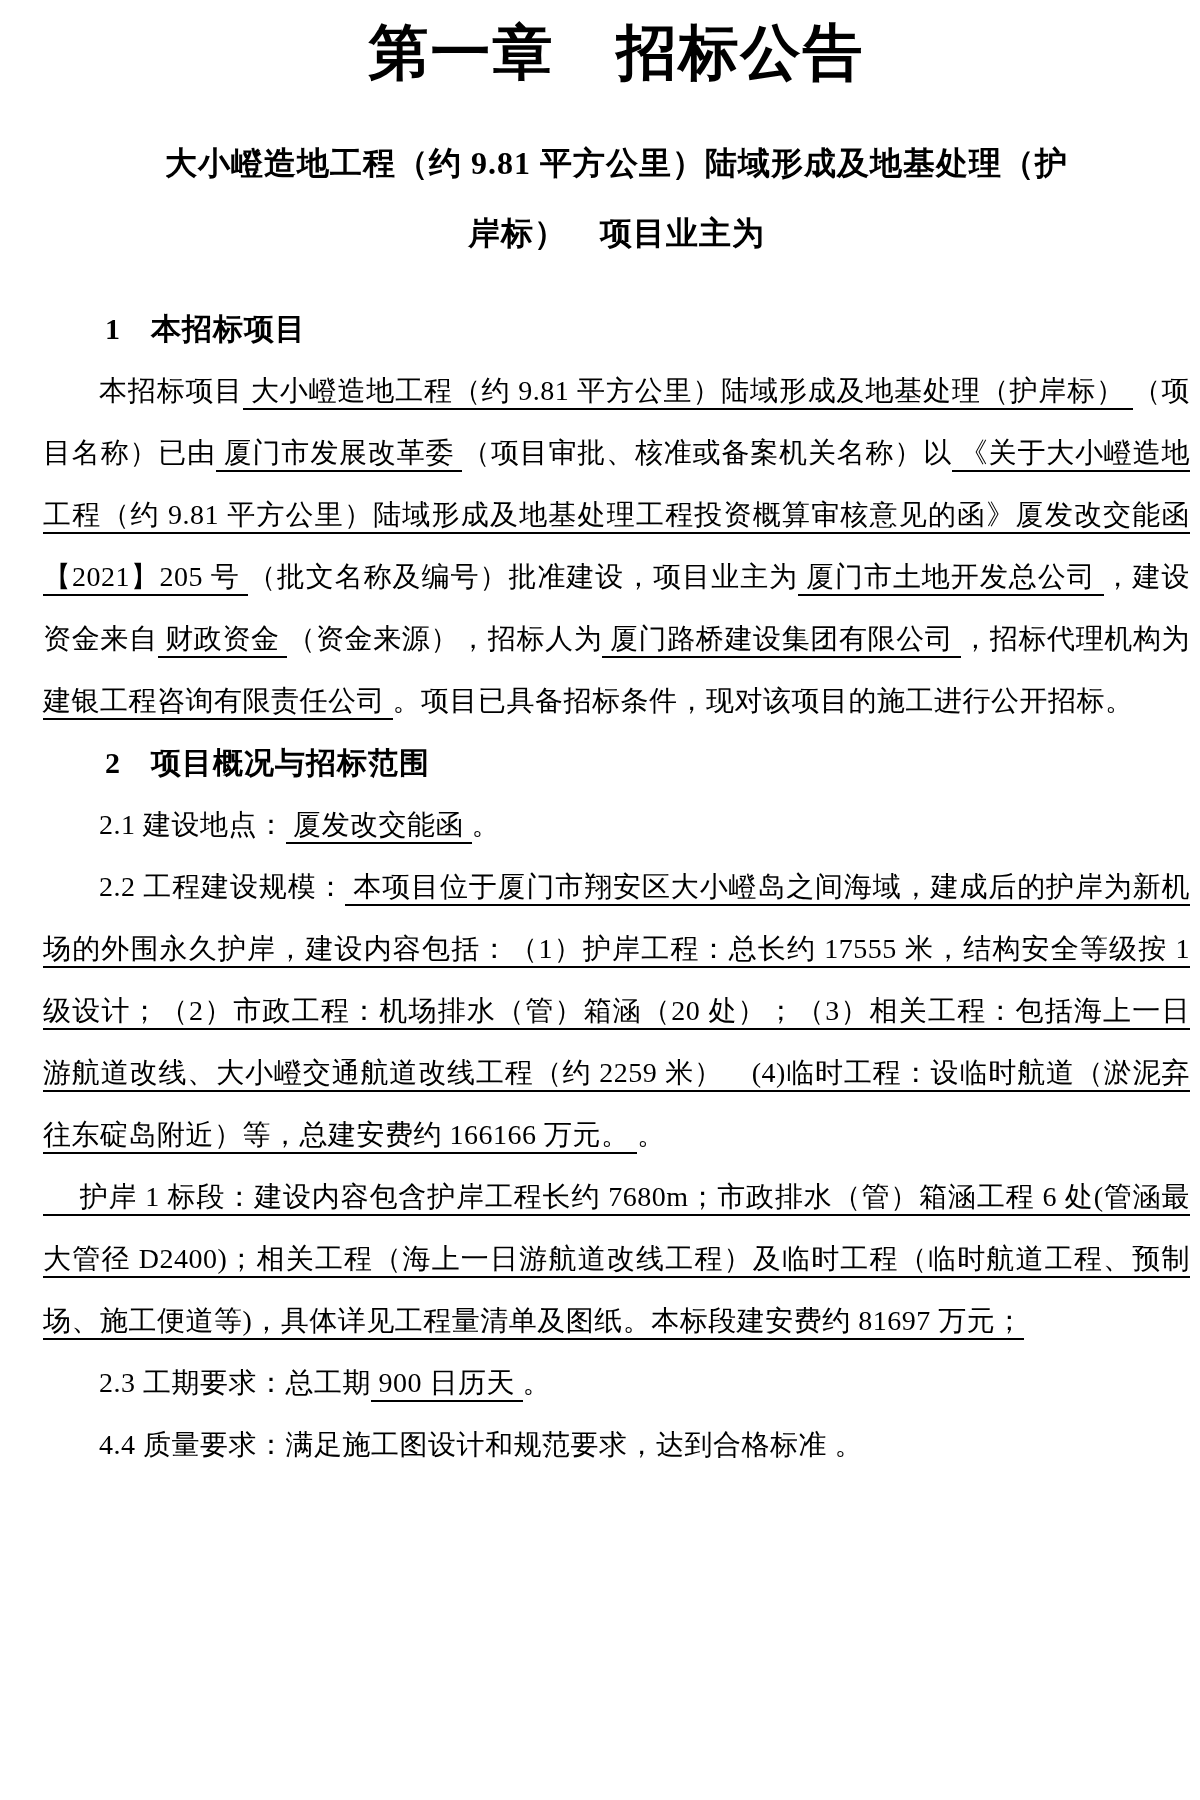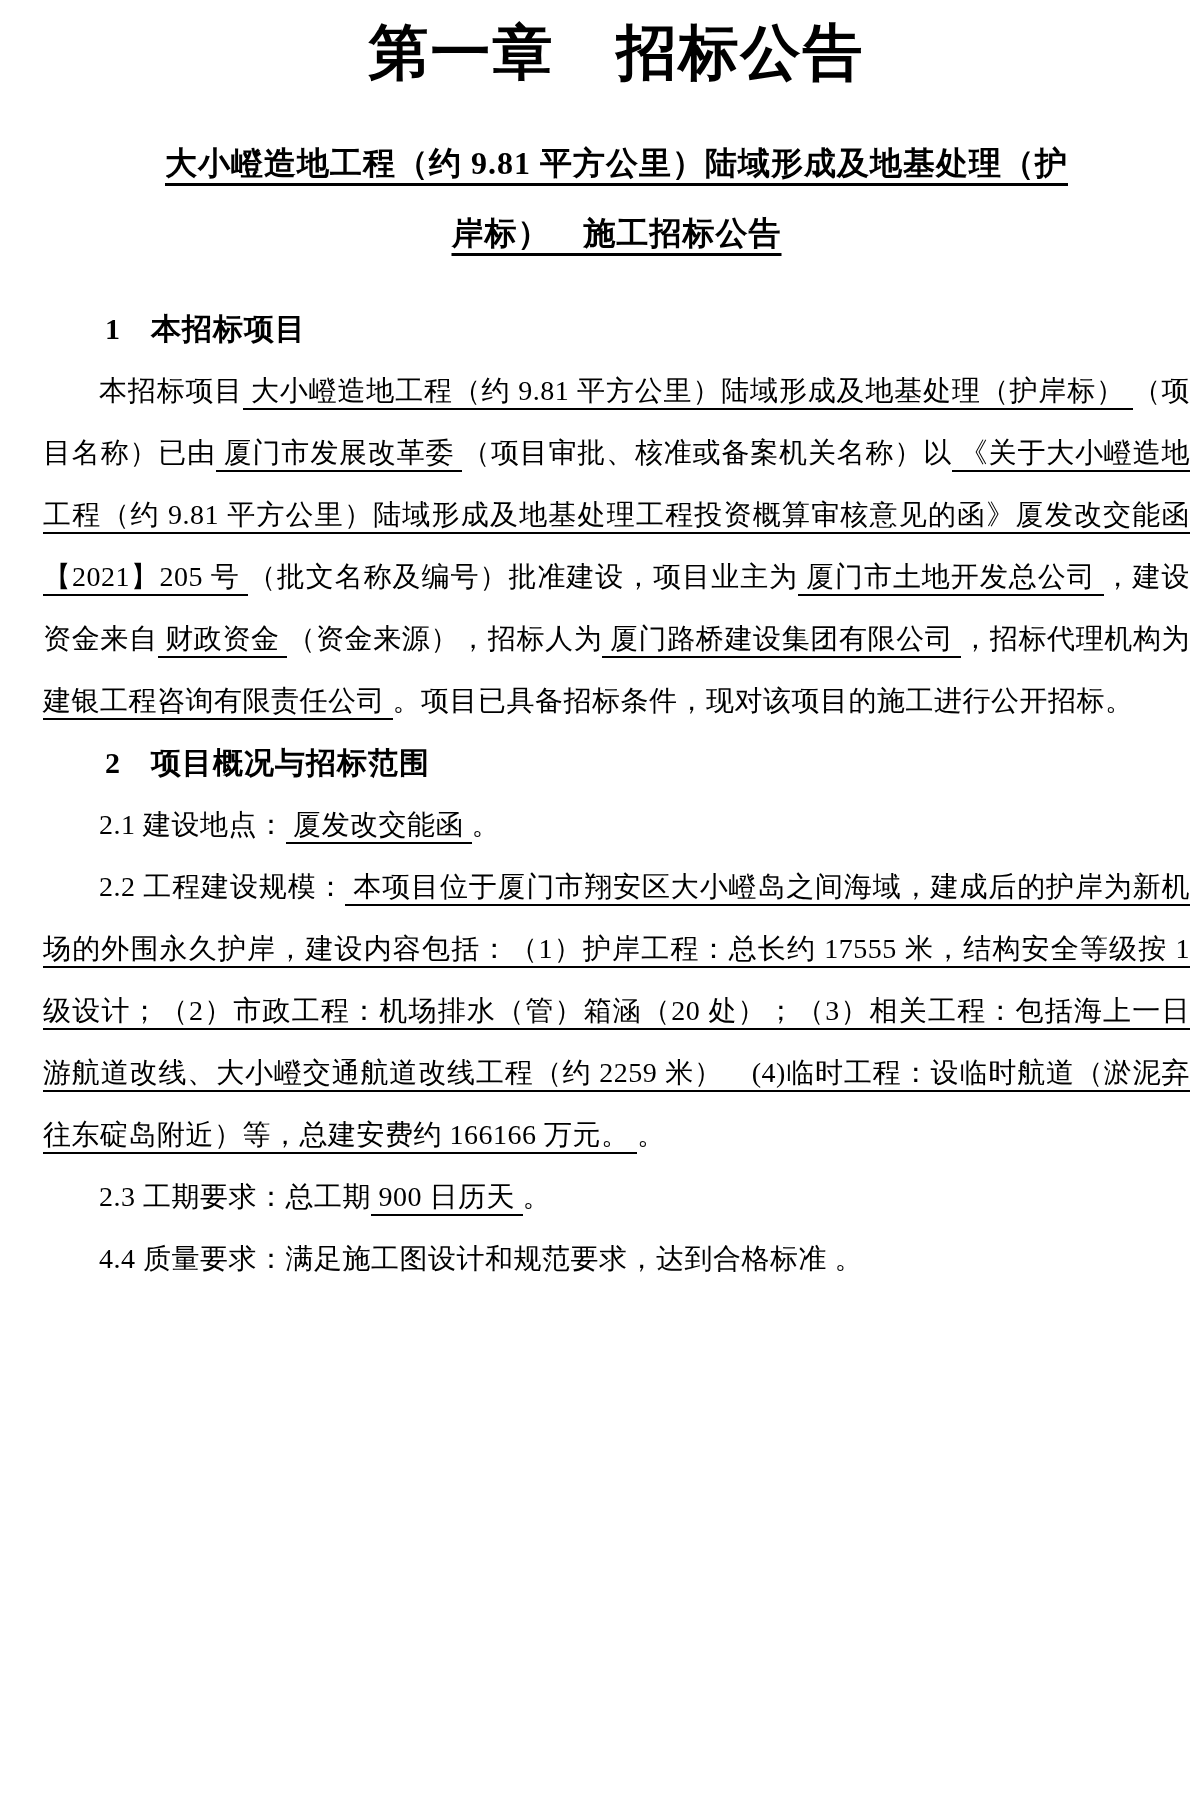--- a/index.html
+++ b/index.html
@@ -24,21 +24,20 @@
   }
   h2.doc-subtitle{
     margin:34px 0 0 0;
     text-align:center;
     font-size:32px;
     line-height:70px;
     font-weight:700;
     letter-spacing:1px;
   }
   h2.doc-subtitle .sub-line{
-    text-decoration:underline;
     text-decoration-thickness:3px;
     text-underline-offset:9px;
     text-align:right;
   }
   .doc-body{margin-top:30px;}
   .doc-body h3{
     margin:0;
     padding-left:62px;
     font-size:30px;
     line-height:62px;
@@ -60,25 +59,26 @@
   }
 </style>
 </head>
 <body>
 
 <div class="page">
   <h1 class="chapter-title">第一章　招标公告</h1>
 
   <h2 class="doc-subtitle">
     <span class="sub-line">大小嶝造地工程（约 9.81 平方公里）陆域形成及地基处理（护</span><br>
-    <span class="sub-line">岸标）　施工招标公告</span>
+    <span class="sub-line">岸标）　项目业主为</span>
   </h2>
 
   <div class="doc-body" id="doc-body">
       <h3><span style="margin-right: 30px;">1</span><span>本招标项目</span></h3>
       <p class="indent2"><span>本招标项目</span><span class="u"> 大小嶝造地工程（约 9.81 平方公里）陆域形成及地基处理（护岸标） </span><span>（项目名称）已由</span><span class="u"> 厦门市发展改革委 </span><span>（项目审批、核准或备案机关名称）以</span><span class="u"> 《关于大小嶝造地工程（约 9.81 平方公里）陆域形成及地基处理工程投资概算审核意见的函》厦发改交能函【2021】205 号 </span><span>（批文名称及编号）批准建设，项目业主为</span><span class="u"> 厦门市土地开发总公司 </span><span>，建设资金来自</span><span class="u"> 财政资金 </span><span>（资金来源），招标人为</span><span class="u"> 厦门路桥建设集团有限公司 </span><span>，招标代理机构为</span><span class="u"> 建银工程咨询有限责任公司 </span><span>。项目已具备招标条件，现对该项目的施工进行公开招标。</span></p>
       <h3><span style="margin-right: 30px;">2</span><span>项目概况与招标范围</span></h3>
       <p class="indent2"><span>2.1 建设地点：</span><span class="u"> 厦发改交能函 </span><span>。</span></p>
       <p class="indent2"><span>2.2 工程建设规模：</span><span class="u"> 本项目位于厦门市翔安区大小嶝岛之间海域，建成后的护岸为新机场的外围永久护岸，建设内容包括：（1）护岸工程：总长约 17555 米，结构安全等级按 1 级设计；（2）市政工程：机场排水（管）箱涵（20 处）；（3）相关工程：包括海上一日游航道改线、大小嶝交通航道改线工程（约 2259 米）　(4)临时工程：设临时航道（淤泥弃往东碇岛附近）等，总建安费约 166166 万元。 </span><span>。</span></p>
+      <p class="indent0"><span class="u">　 护岸 1 标段：建设内容包含护岸工程长约 7680m；市政排水（管）箱涵工程 6 处(管涵最大管径 D2400)；相关工程（海上一日游航道改线工程）及临时工程（临时航道工程、预制场、施工便道等)，具体详见工程量清单及图纸。本标段建安费约 81697 万元； </span></p>
       <p class="indent2"><span>2.3 工期要求：总工期</span><span class="u"> 900 日历天 </span><span>。</span></p>
       <p class="indent2"><span>4.4 质量要求：满足施工图设计和规范要求，达到合格标准 。</span></p>
     </div>
 </div>
 
 </body></html>

